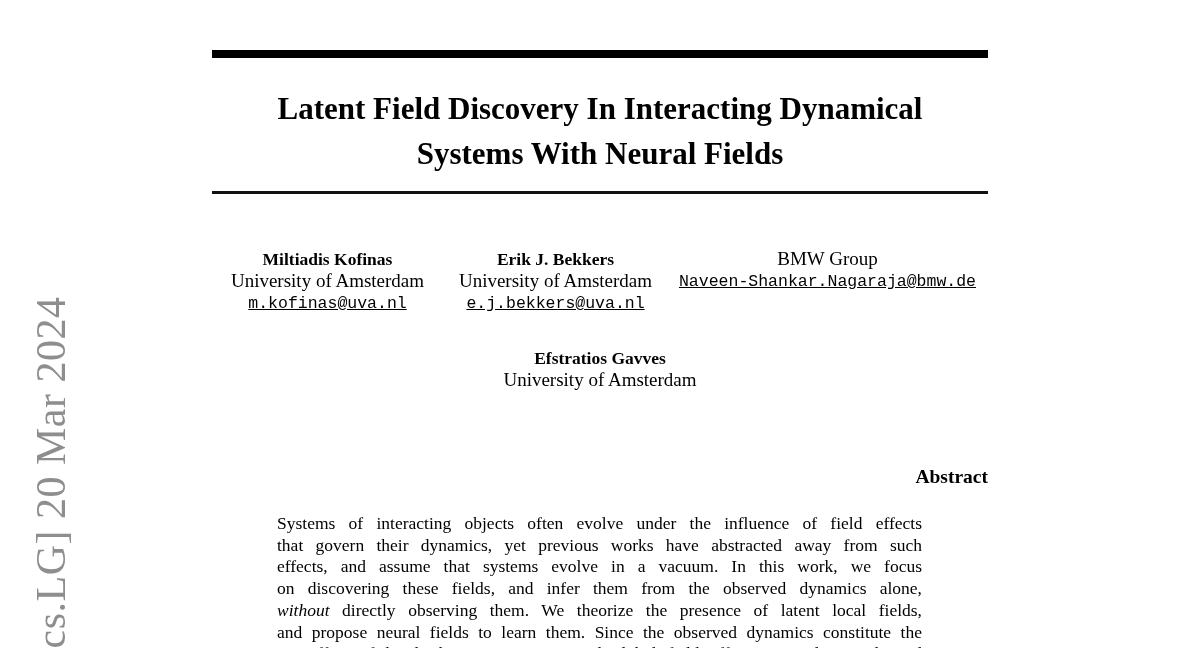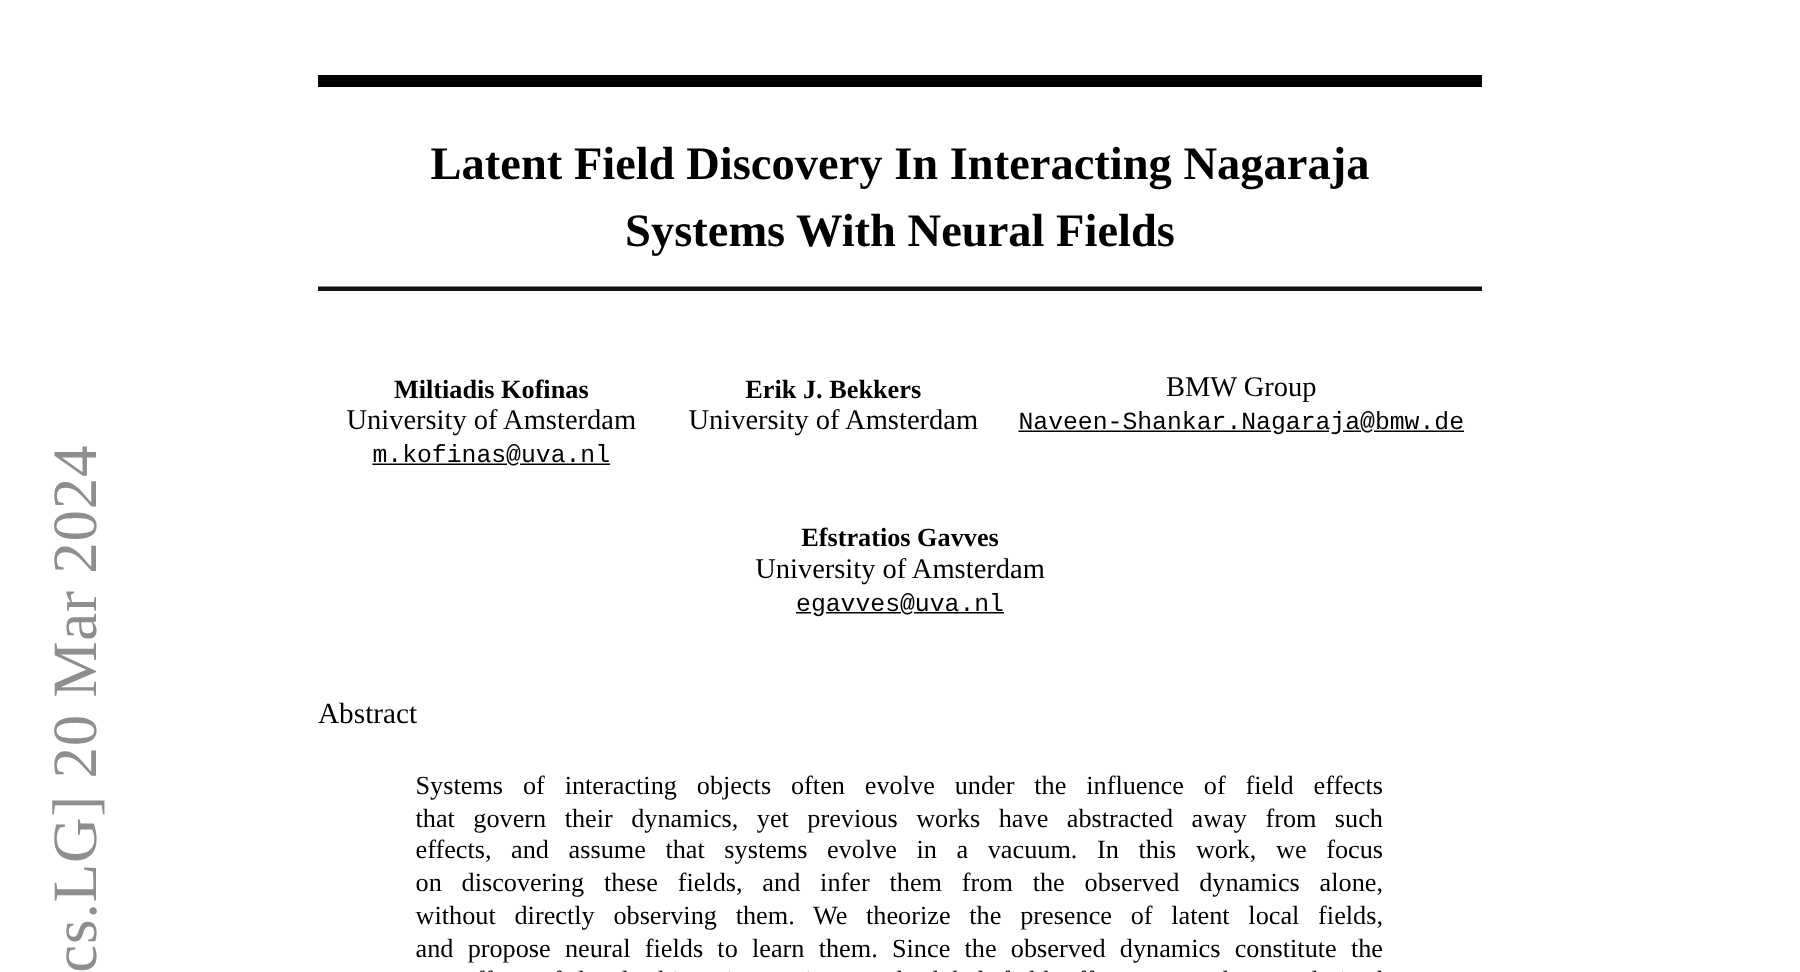--- a/index.html
+++ b/index.html
@@ -64,74 +64,74 @@
   .author-col-1 { left: 210px; top: 248px; width: 235px; }
   .author-col-2 { left: 438px; top: 248px; width: 235px; }
   .author-col-3 { left: 655px; top: 248px; width: 345px; }
   .author-col-4 { left: 212px; top: 347px; width: 776px; }
 
   .abstract-heading {
     position: absolute;
     left: 212px;
     top: 466px;
     width: 776px;
-    text-align: left;
-    font-weight: normal;
+    text-align: right;
+    font-weight: bold;
     font-size: 19.5px;
   }
 
   .abstract-body {
     position: absolute;
     left: 277px;
     top: 513px;
     width: 645px;
     font-size: 17.5px;
     line-height: 21.7px;
   }
   .abstract-line {
     text-align: justify;
     text-align-last: justify;
     white-space: normal;
   }
-  .italic { }
+  .italic { font-style: italic; }
 </style>
 </head>
 <body>
 
 <div class="arxiv-stamp">[cs.LG] 20 Mar 2024</div>
 
 <div class="top-bar"></div>
 
 <div class="paper-title">
-  <div>Latent Field Discovery In Interacting Nagaraja</div>
+  <div>Latent Field Discovery In Interacting Dynamical</div>
   <div>Systems With Neural Fields</div>
 </div>
 
 <div class="title-rule"></div>
 
 <div class="author-block author-col-1">
   <div class="author-name">Miltiadis Kofinas</div>
   <div class="author-affil">University of Amsterdam</div>
   <div class="author-email">m.kofinas@uva.nl</div>
 </div>
 
 <div class="author-block author-col-2">
   <div class="author-name">Erik J. Bekkers</div>
   <div class="author-affil">University of Amsterdam</div>
+  <div class="author-email">e.j.bekkers@uva.nl</div>
 </div>
 
 <div class="author-block author-col-3">
   <div class="author-affil">BMW Group</div>
   <div class="author-email">Naveen-Shankar.Nagaraja@bmw.de</div>
 </div>
 
 <div class="author-block author-col-4">
   <div class="author-name">Efstratios Gavves</div>
   <div class="author-affil">University of Amsterdam</div>
-  <div class="author-email">egavves@uva.nl</div>
 </div>
 
 <div class="abstract-heading">Abstract</div>
 
 <div class="abstract-body">
   <div class="abstract-line">Systems of interacting objects often evolve under the influence of field effects</div>
   <div class="abstract-line">that govern their dynamics, yet previous works have abstracted away from such</div>
   <div class="abstract-line">effects, and assume that systems evolve in a vacuum. In this work, we focus</div>
   <div class="abstract-line">on discovering these fields, and infer them from the observed dynamics alone,</div>
   <div class="abstract-line"><span class="italic">without</span><span> directly observing them. We theorize the presence of latent local fields,</span></div>

